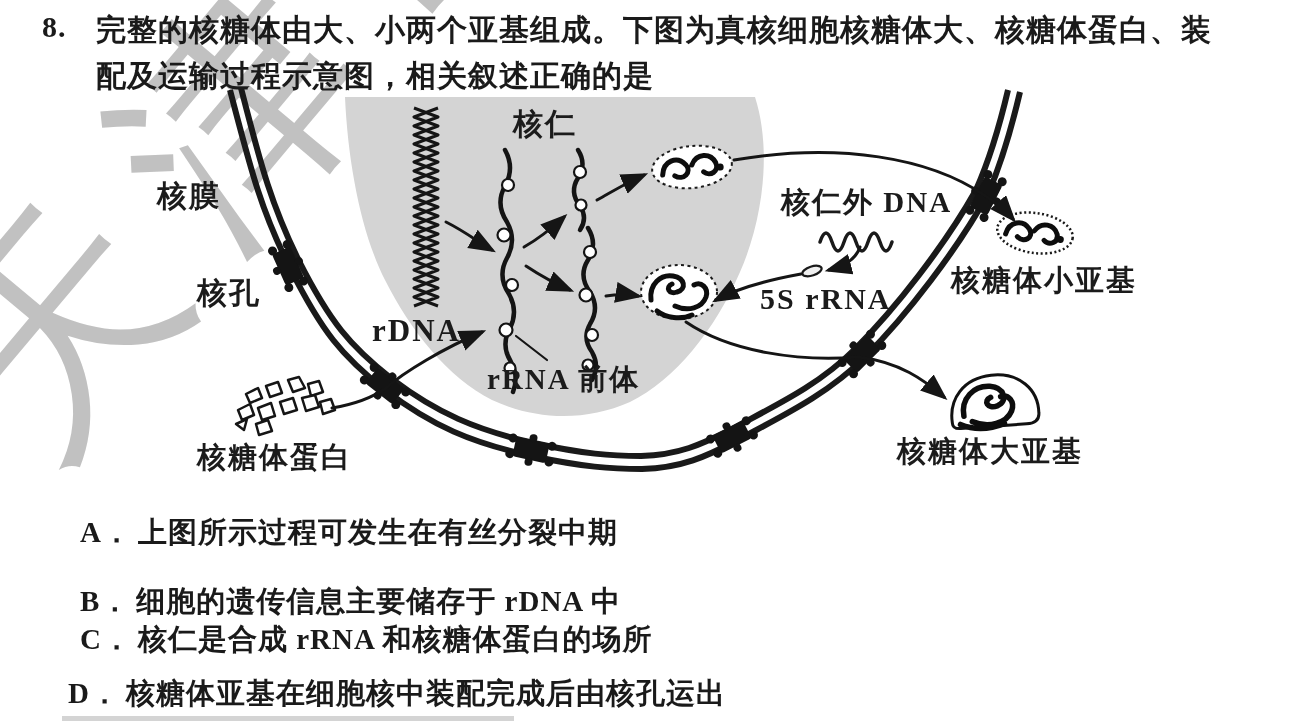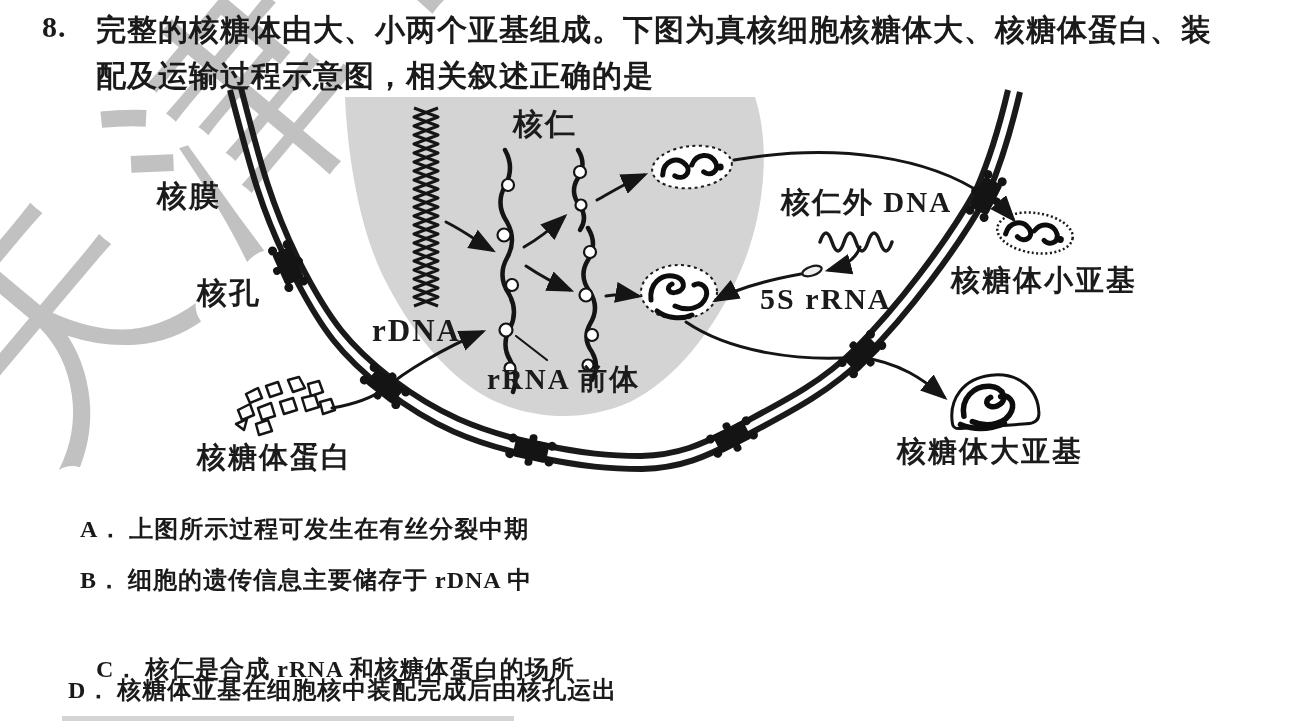--- a/index.html
+++ b/index.html
@@ -3,21 +3,21 @@
 <meta charset="utf-8">
 <style>
   html,body{margin:0;padding:0;}
   body{
     width:1296px;height:721px;position:relative;overflow:hidden;
     background:#ffffff;color:#1a1a1a;
     font-family:"Liberation Serif","DejaVu Serif",serif;
   }
   .abs{position:absolute;white-space:nowrap;}
   .qtext{font-size:30px;font-weight:600;letter-spacing:1px;z-index:2;}
-  .opt{font-size:24px;font-weight:600;letter-spacing:1px;z-index:2;}
+  .opt{font-size:29px;font-weight:600;letter-spacing:1px;z-index:2;}
   .opt .okey{margin-right:6px;}
   #diagram-svg{position:absolute;left:0;top:0;z-index:1;}
   .dlabel{font-family:"Liberation Serif","DejaVu Serif",serif;font-weight:600;fill:#1b1b1b;letter-spacing:2px;}
   .ink{stroke:#1a1a1a;fill:none;}
   .scan-bar{position:absolute;left:62px;top:716px;width:452px;height:5px;background:#bdbdbd;opacity:.65;z-index:0;}
 </style>
 </head>
 <body>
 
 <svg id="diagram-svg" width="1296" height="721" viewBox="0 0 1296 721">
@@ -200,23 +200,23 @@
   </g>
 </svg>
 
 <div class="abs qtext" style="left:42px;top:10px;">8.</div>
 <div class="abs qtext" style="left:96px;top:10px;">完整的核糖体由大、小两个亚基组成。下图为真核细胞核糖体大、核糖体蛋白、装</div>
 <div class="abs qtext" style="left:96px;top:56px;text-align:center;">配及运输过程示意图，相关叙述正确的是</div>
 
 <div class="abs opt" style="left:80px;top:513px;">
   <span class="okey">A．</span><span>上图所示过程可发生在有丝分裂中期</span>
 </div>
-<div class="abs opt" style="left:80px;top:564px;">
+<div class="abs opt" style="left:80px;top:582px;">
   <span class="okey">B．</span><span>细胞的遗传信息主要储存于 rDNA 中</span>
 </div>
-<div class="abs opt" style="left:80px;top:653px;margin-left:16px;">
+<div class="abs opt" style="left:80px;top:620px;">
   <span class="okey">C．</span><span>核仁是合成 rRNA 和核糖体蛋白的场所</span>
 </div>
 <div class="abs opt" style="left:68px;top:674px;">
   <span class="okey">D．</span><span>核糖体亚基在细胞核中装配完成后由核孔运出</span>
 </div>
 
 <div class="scan-bar"></div>
 
 </body></html>

